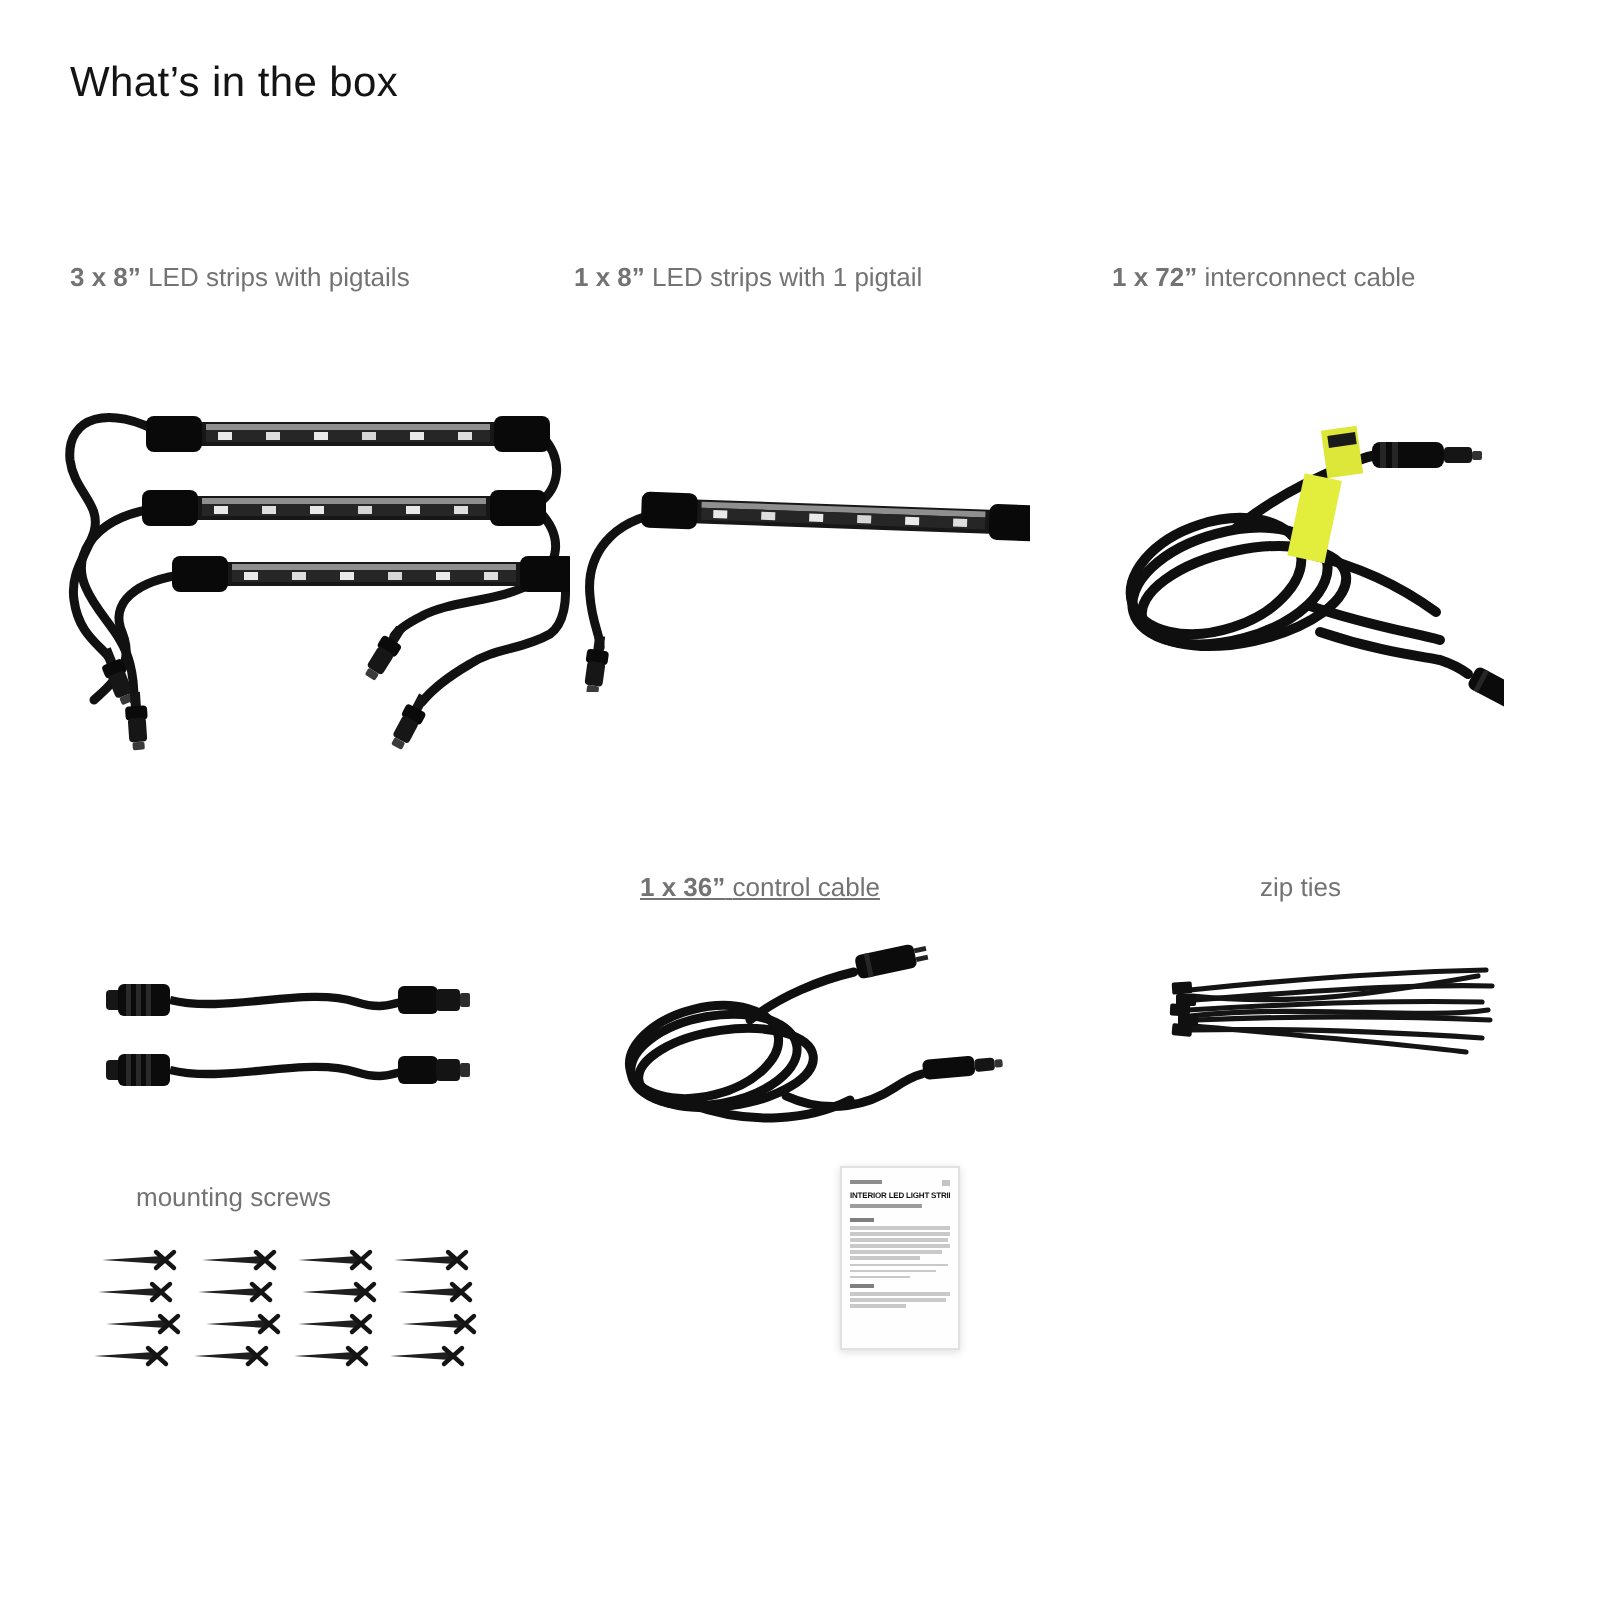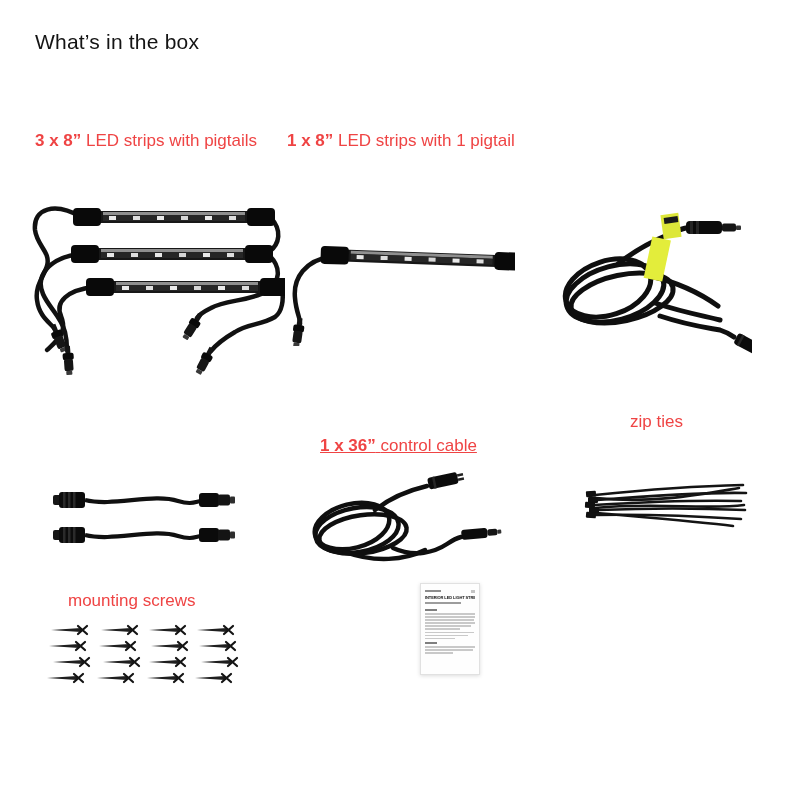--- a/index.html
+++ b/index.html
@@ -9,32 +9,32 @@
     font-family:"Liberation Sans", sans-serif;
     color:#191919;
   }
   .canvas { position:relative; width:752px; height:800px; overflow:hidden; background:#fff; }
 
   .page-title {
     position:absolute; left:35px; top:30px;
     font-size:21px; font-weight:400; letter-spacing:0.2px; color:#141414;
   }
 
-  .item-label { position:absolute; font-size:17px; white-space:nowrap; color:#ef4444; }
+  .item-label { position:absolute; font-size:13px; white-space:nowrap; color:#737373; }
   .item-label .qty { font-weight:700; }
 
   .illus { position:absolute; }
 
   
   .lbl-strips3 { left:35px;  top:131px; }
   .lbl-strip1  { left:287px; top:131px;text-align:right; }
   .lbl-cable72 { left:556px; top:131px; }
   .lbl-cable6  { left:48px;  top:436px; }
   .lbl-cable36 { left:320px; top:436px;text-decoration:underline; }
-  .lbl-zipties { left:630px; top:412px; }
+  .lbl-zipties { left:630px; top:436px; }
   .lbl-screws  { left:68px;  top:591px; }
   .lbl-guide   { left:300px; top:586px; line-height:26px; }
   .lbl-guide span { display:block; }
 
   
   .il-strips3 { left:25px;  top:188px; }
   .il-strip1  { left:285px; top:226px; }
   .il-cable72 { left:560px; top:198px; }
   .il-cable6  { left:52px;  top:478px; }
   .il-cable36 { left:305px; top:468px; }
@@ -104,20 +104,24 @@
 
   <h1 class="page-title">What’s in the box</h1>
 
   <div class="item-label lbl-strips3">
     <span class="qty">3 x 8”</span>
     <span class="rest">LED strips with pigtails</span>
   </div>
   <div class="item-label lbl-strip1">
     <span class="qty">1 x 8”</span>
     <span class="rest">LED strips with 1 pigtail</span>
+  </div>
+  <div class="item-label lbl-cable72">
+    <span class="qty">1 x 72”</span>
+    <span class="rest">interconnect cable</span>
   </div>
   <div class="item-label lbl-cable36">
     <span class="qty">1 x 36”</span>
     <span class="rest">control cable</span>
   </div>
   <div class="item-label lbl-zipties">
     <span class="rest">zip ties</span>
   </div>
   <div class="item-label lbl-screws">
     <span class="rest">mounting screws</span>

